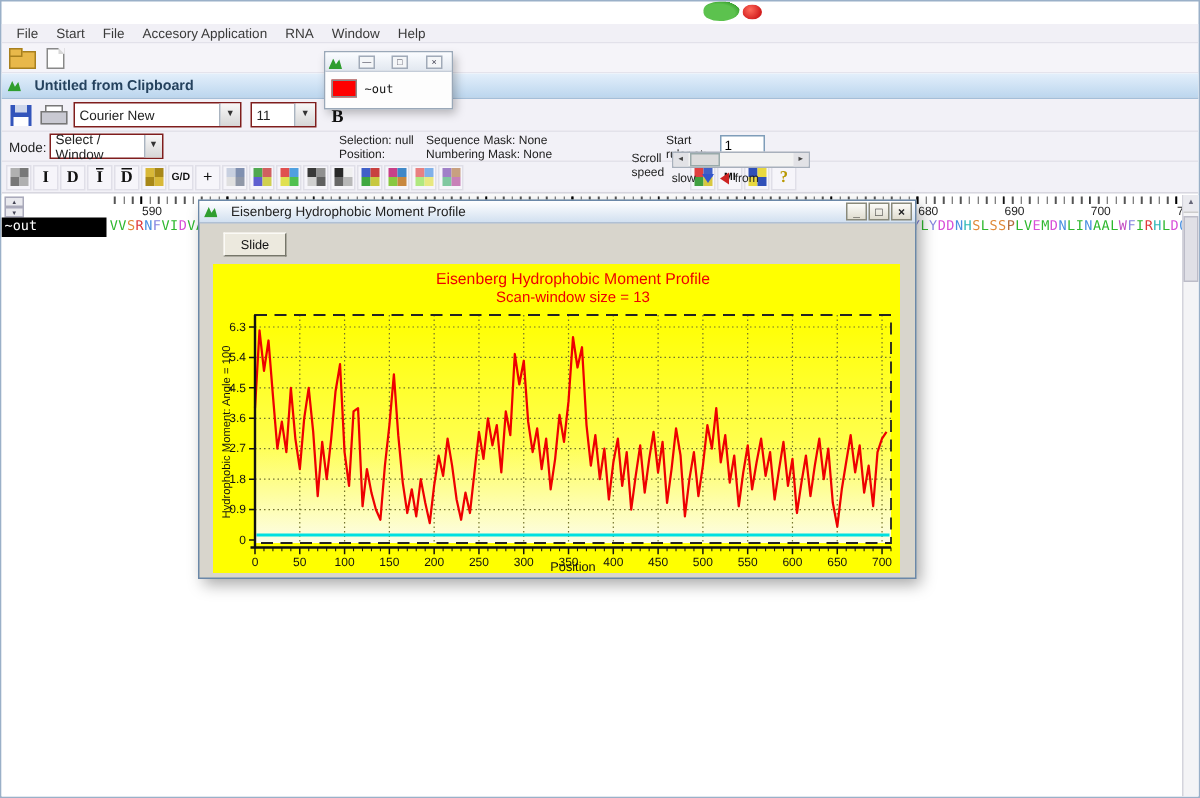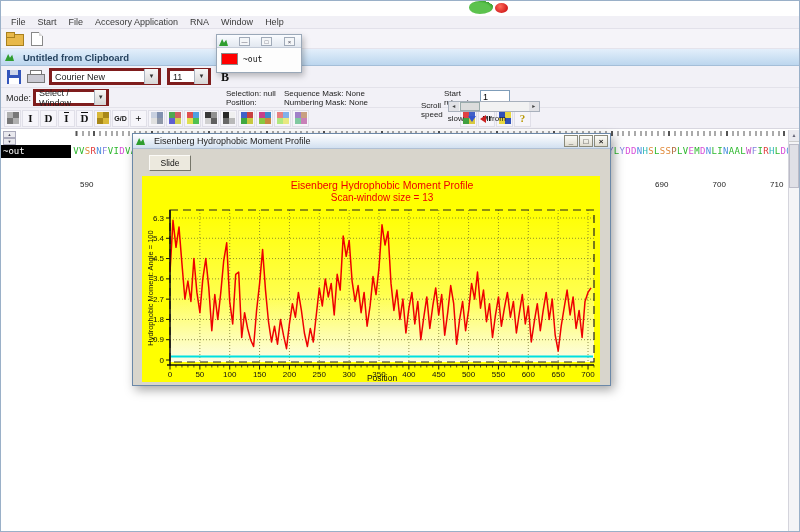--- a/index.html
+++ b/index.html
@@ -41,21 +41,21 @@
                   border-bottom:1px solid #e4e3ec; display:flex; align-items:center; gap:8px; padding-left:5px; }
 
   
   .docwin { position:absolute; left:0; top:48px; right:0; bottom:0; background:#fff; }
   .doc-titlebar { height:17px; background:linear-gradient(#e3effb,#bcd6ee); border-bottom:1px solid #a4bed8;
                   display:flex; align-items:center; padding-left:4px; }
   .doc-titlebar .title { font-size:9.5px; font-weight:bold; color:#25425e; margin-left:4px; }
 
   .format-row { height:22px; background:#f2f1f7; border-bottom:1px solid #e3e2ea;
                 display:flex; align-items:center; gap:6px; padding-left:6px; }
-  .combo { display:flex; align-items:center; border:3px solid #7f1d1d; background:#fff; height:17px; }
+  .combo { display:flex; align-items:center; border:1px solid #7f1d1d; background:#fff; height:17px; }
   .combo .val { font-size:9px; padding:0 3px; color:#222; }
   .combo .arrow { width:14px; height:15px; margin-left:auto; background:linear-gradient(#f8f8f8,#d6d6d6);
                   border-left:1px solid #aab4c0; font-size:6px; color:#333; text-align:center; line-height:15px; }
   .combo.font { width:112px; } .combo.size { width:44px; } .combo.mode { width:76px; }
   .bold-btn { width:16px; height:16px; font-family:"Liberation Serif",serif; font-weight:bold; font-size:12px;
               text-align:center; line-height:15px; color:#111; border:1px solid transparent; }
 
   .mode-row { height:20px; background:#f2f1f7; border-bottom:1px solid #e3e2ea; position:relative;
               font-size:8px; color:#222; }
   .mode-lab { position:absolute; left:5px; top:5px; font-size:9px; }
@@ -93,21 +93,21 @@
   .seq-area { position:absolute; left:0; top:81px; right:0; bottom:0; background:#fff; }
   .spinner { position:absolute; left:2px; top:1px; }
   .spin-btn { width:13px; height:7px; border:1px solid #aab; background:#e9e9ee; font-size:4px; color:#445;
               text-align:center; line-height:6px; }
   .ruler-ticks { position:absolute; left:72px; right:12px; top:1px; height:5px;
       background-image:
         repeating-linear-gradient(90deg,#000 0 1px, transparent 1px 57.5px),
         repeating-linear-gradient(90deg,#555 0 1px, transparent 1px 5.75px);
       background-position:20.5px 0, 3.5px 0; }
   .ruler-labels { position:absolute; left:72px; right:12px; top:6px; height:9px; font-size:8px; color:#222; }
-  .ruler-labels span { position:absolute; width:28px; text-align:left;margin-top:44px; }
+  .ruler-labels span { position:absolute; width:28px; text-align:right; }
   .seq-name { position:absolute; left:0; top:15px; width:70px; height:13px; background:#000; color:#fff;
               font-family:"DejaVu Sans Mono",monospace; font-size:9px; line-height:13px; padding-left:2px; }
   .residues { position:absolute; left:72px; top:15px; height:13px; white-space:nowrap;
               font-family:"DejaVu Sans Mono",monospace; font-size:9px; line-height:13px; }
   .residues span { display:inline-block; width:5.75px; text-align:center; }
   .vscroll { position:absolute; right:0; top:0; bottom:0; width:11px; background:#f4f4f6; border-left:1px solid #d4d4dc; }
   .vs-up { height:12px; border-bottom:1px solid #ccc; background:#eaeaef; font-size:5px; color:#667;
            text-align:center; line-height:11px; }
   .vs-thumb { margin-top:2px; height:44px; background:#e0e0e6; border:1px solid #bcbcc8; }
 

